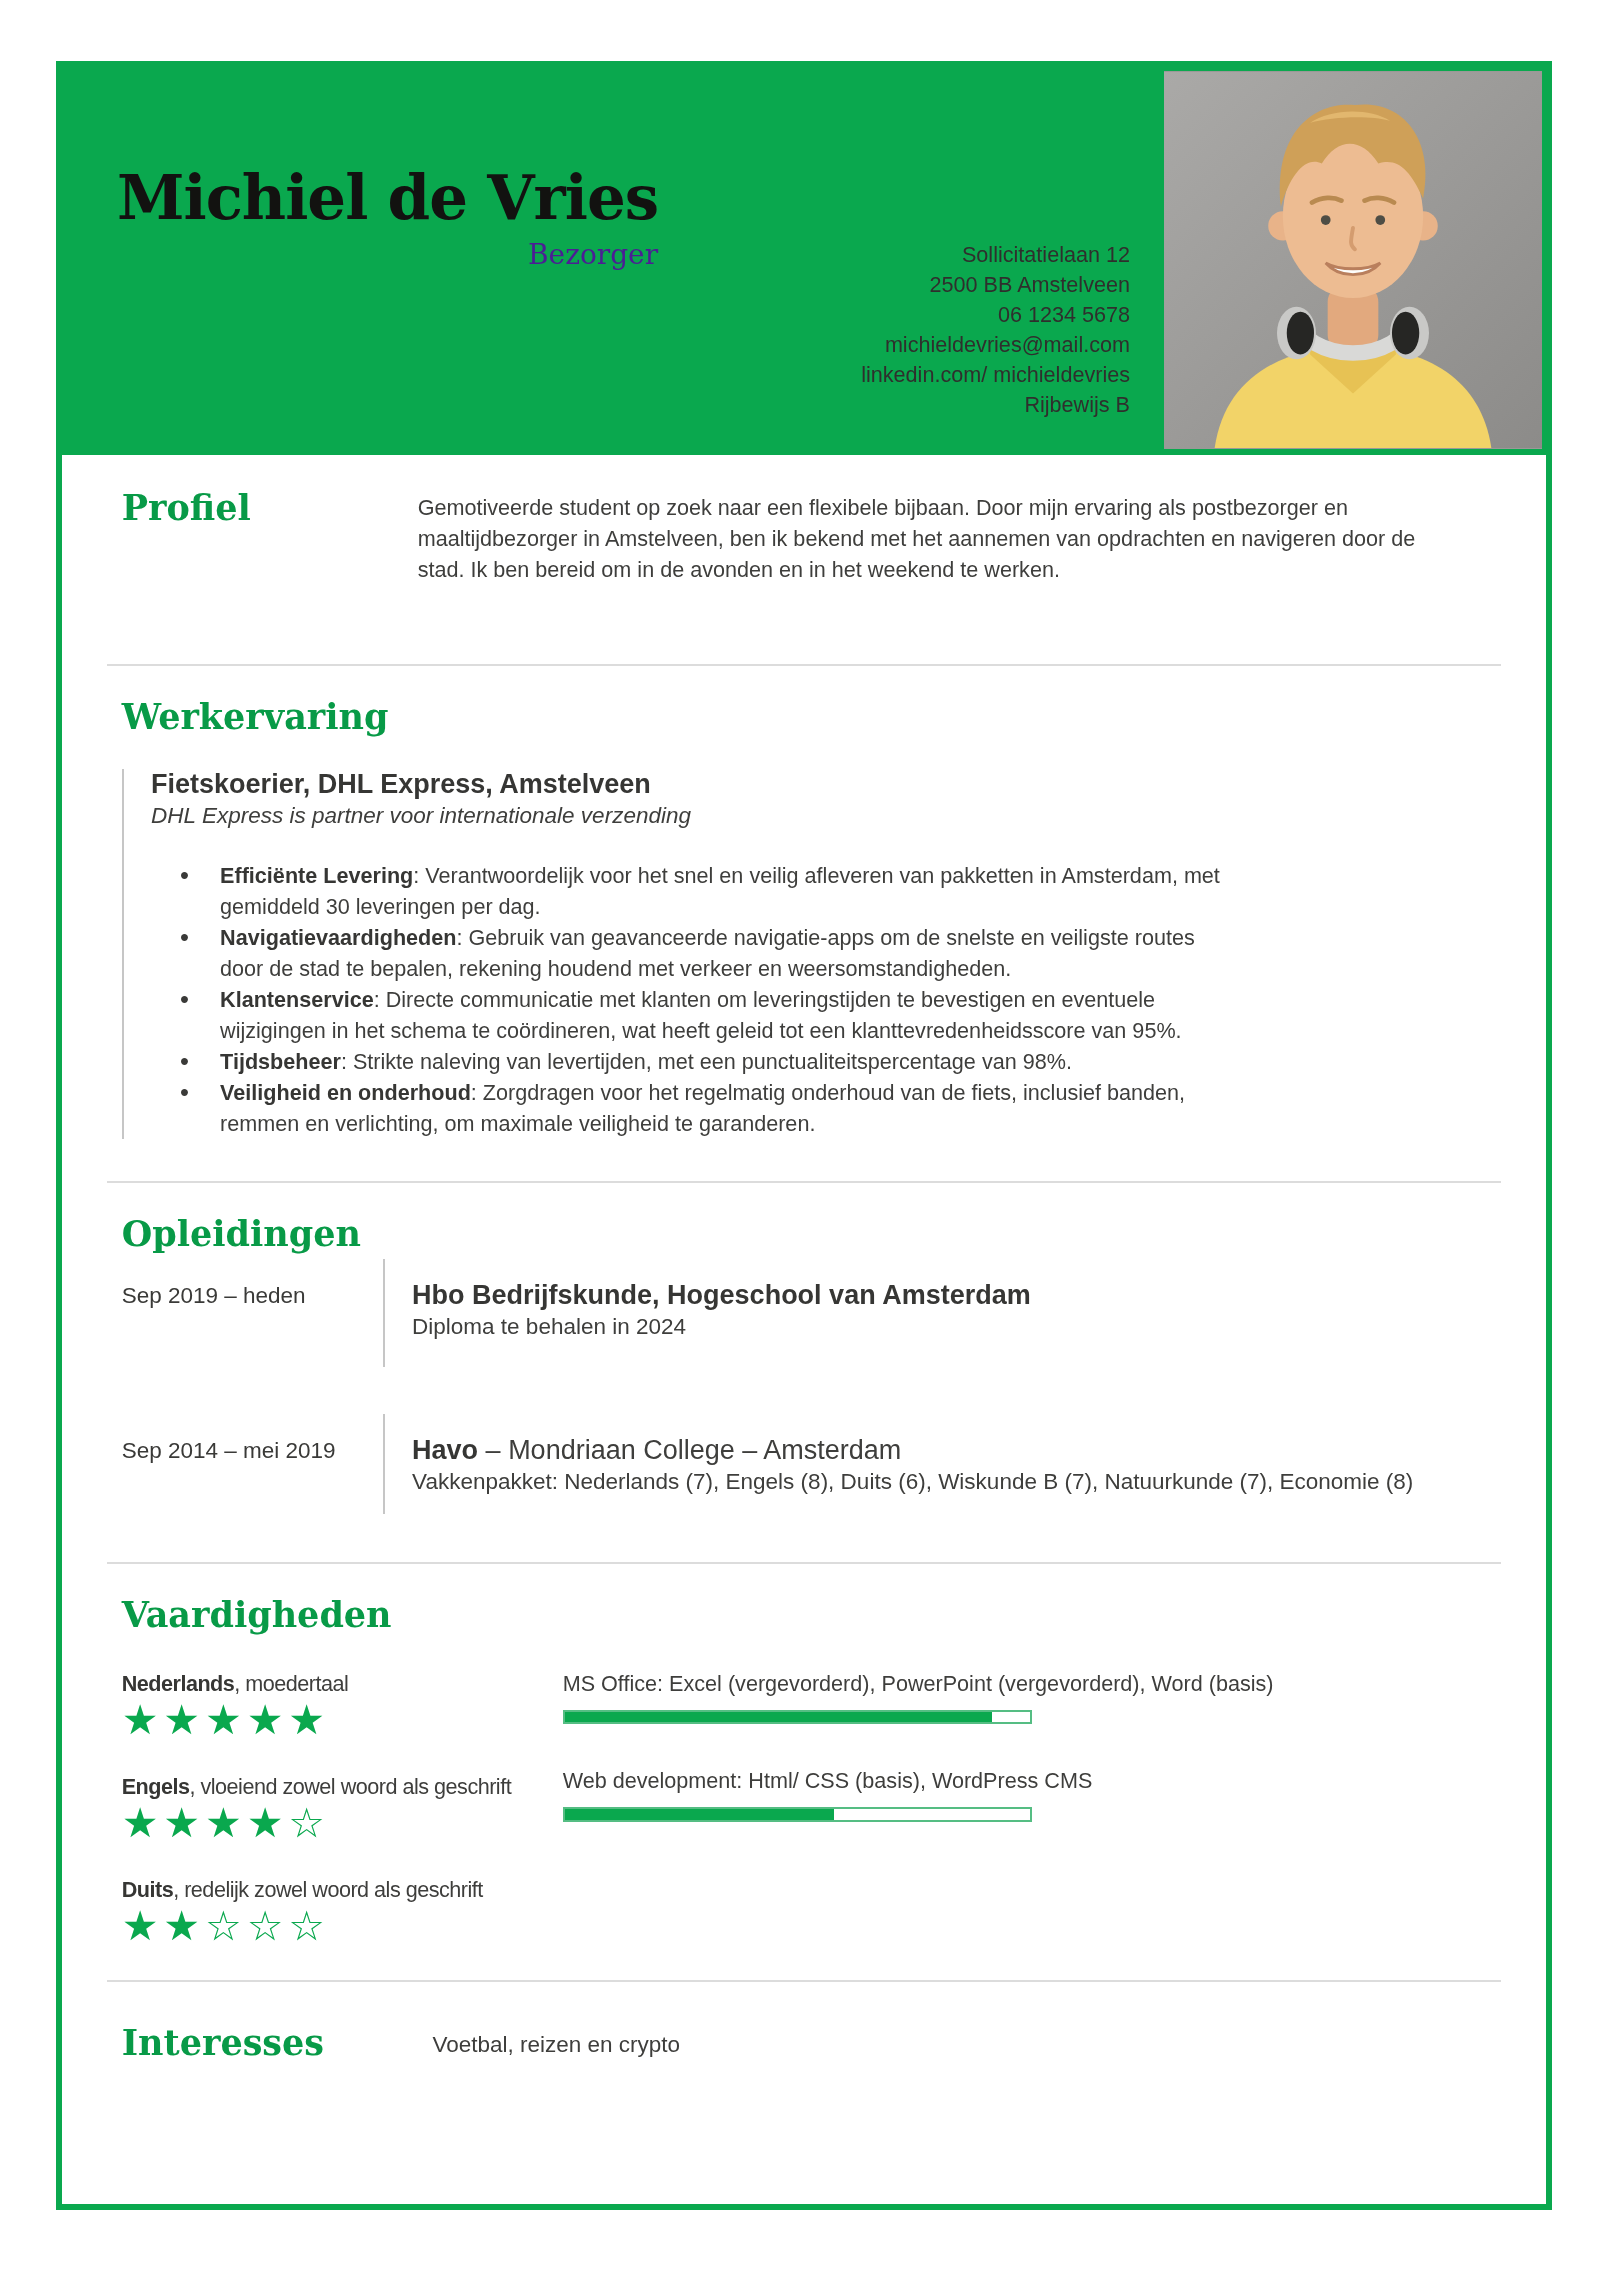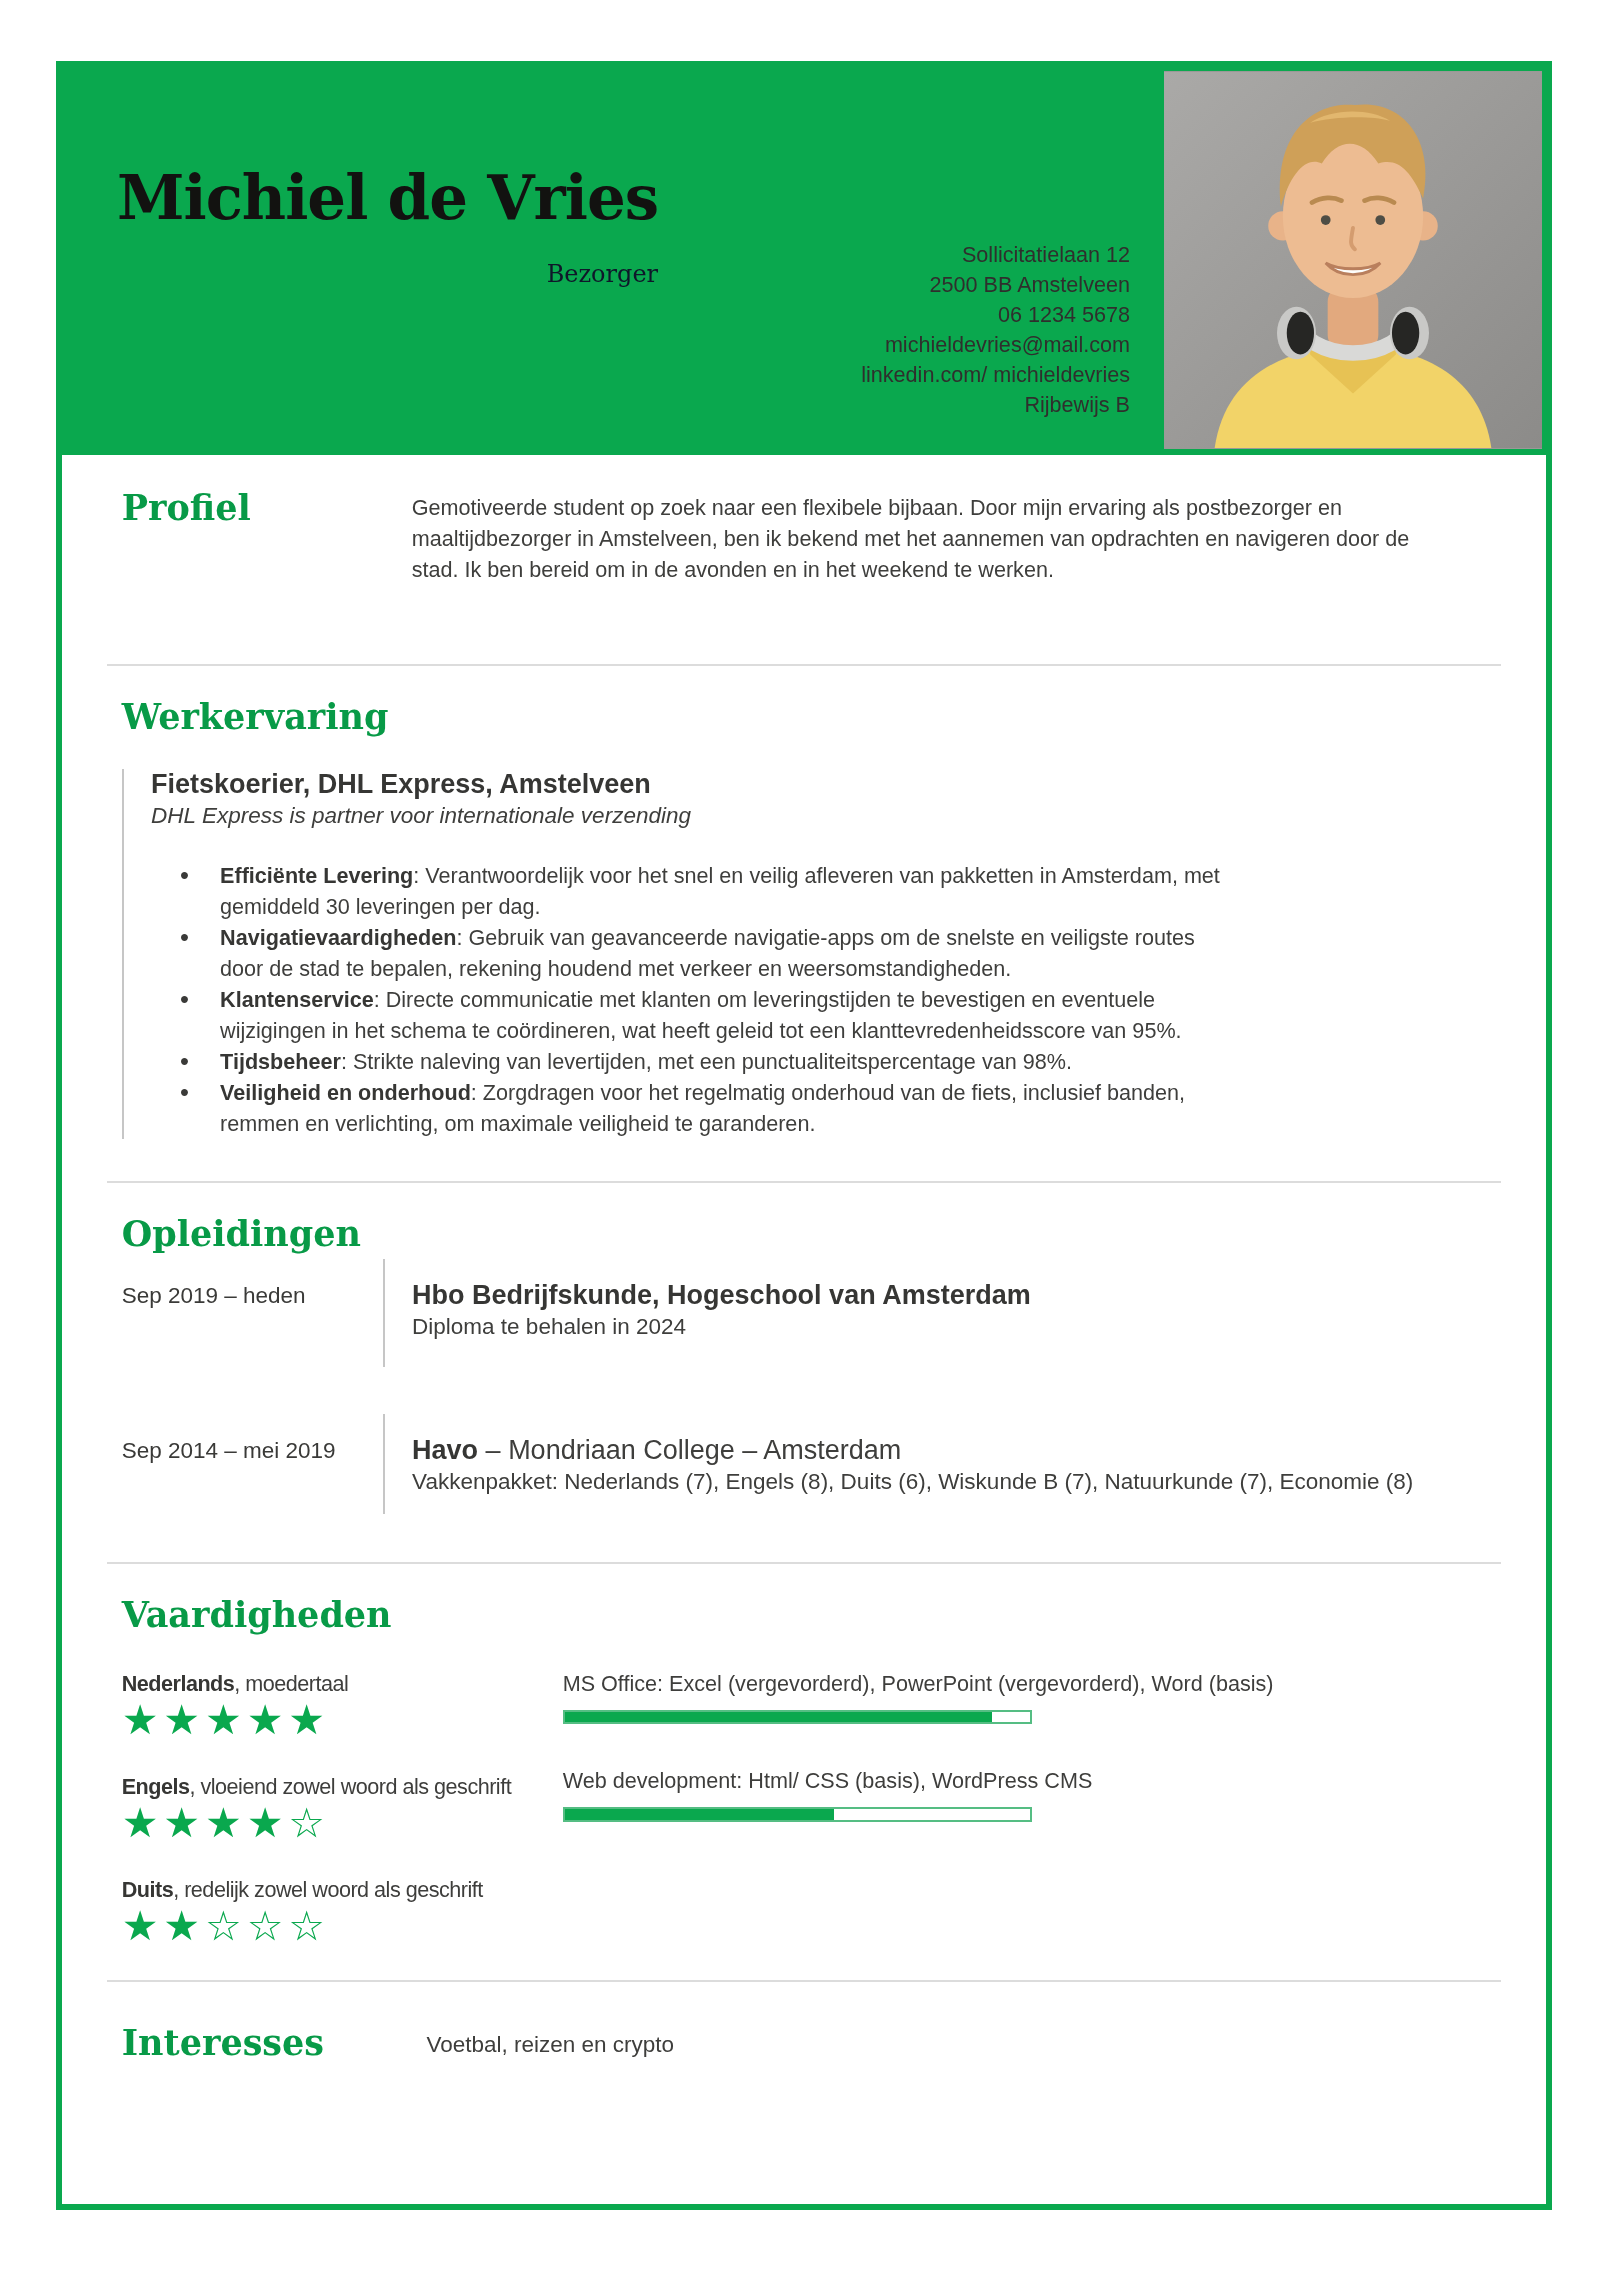--- a/index.html
+++ b/index.html
@@ -27,21 +27,21 @@
     position:relative;height:388px;background:var(--green);
   }
   .id-block{position:absolute;left:55px;top:96px;text-align:right;}
   .person-name{
     font-family:"DejaVu Serif","Liberation Serif",serif;
     font-weight:bold;font-size:61px;line-height:69px;color:#121210;
     letter-spacing:-1px;
   }
   .job-title{
     font-family:"DejaVu Serif","Liberation Serif",serif;
-    font-size:24px;line-height:39px;color:#0f172a;margin-top:23px;
+    font-size:28px;line-height:39px;color:#4c1d95;margin-top:3px;
   }
   .contact{
     position:absolute;top:173px;right:416px;width:510px;
     text-align:right;font-size:21.6px;line-height:30px;color:#2f2f2d;
   }
   .photo{
     position:absolute;top:3.9px;right:3.9px;width:378px;height:378px;
     overflow:hidden;background:#9a9997;
   }
   .photo svg{display:block;width:100%;height:100%;}
@@ -49,21 +49,21 @@
   
   main{padding:0 45px;}
   .divider{border:none;border-top:2px solid var(--rule);height:0;}
 
   h2.sec-title{
     font-family:"DejaVu Serif","Liberation Serif",serif;
     font-weight:bold;font-size:35px;line-height:43px;color:var(--green-dark);
     letter-spacing:0;
   }
 
-  .row{display:flex;padding-left:14.7px;}
+  .row{display:flex;padding-left:14.7px;gap:6px;}
   .row .label-col{width:290px;flex:0 0 290px;}
   .row .content-col{flex:1;padding-top:5.9px;padding-right:39px;}
 
   
   .sec-profiel{padding-top:31px;}
   .profile-text{font-size:21.6px;line-height:31px;max-width:1068px;color:var(--ink);}
   .div-1{margin-top:79px;}
 
   
   .entry{display:flex;padding-left:14.7px;}

